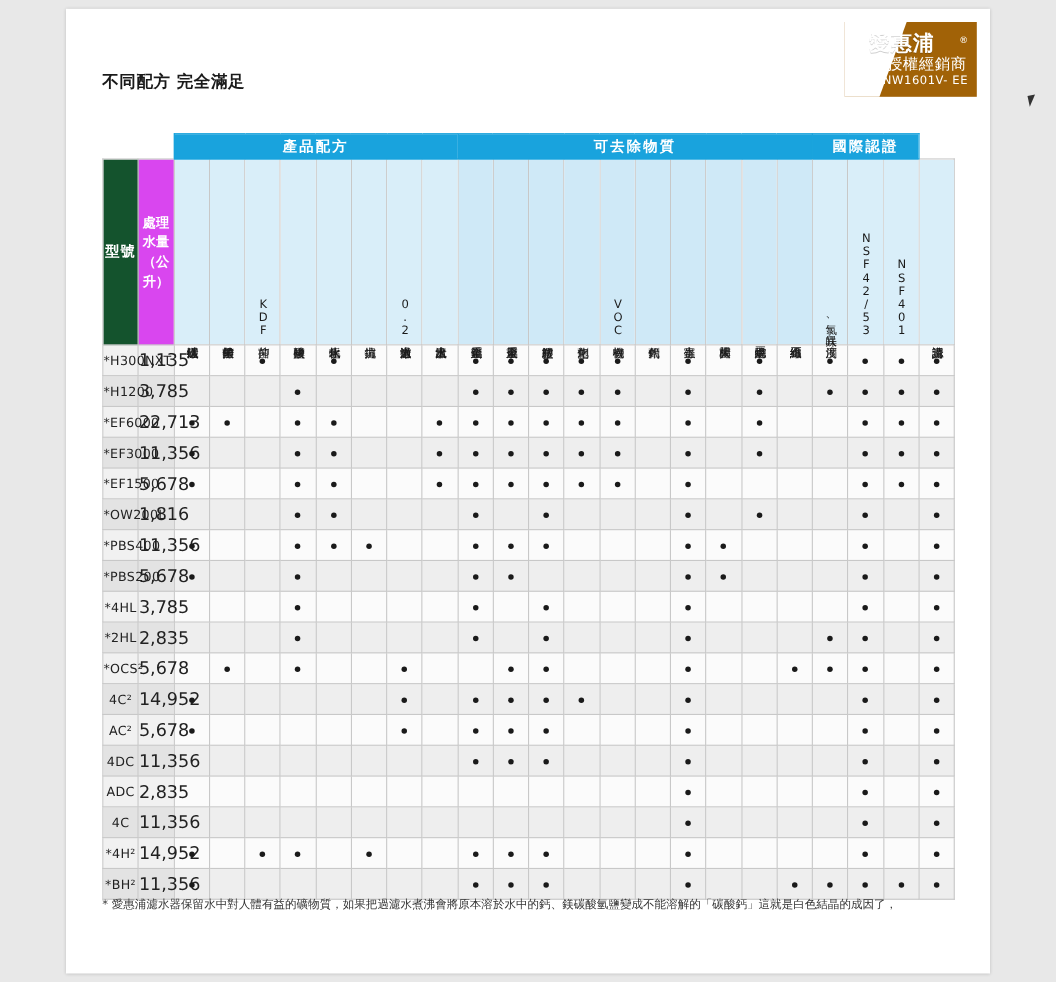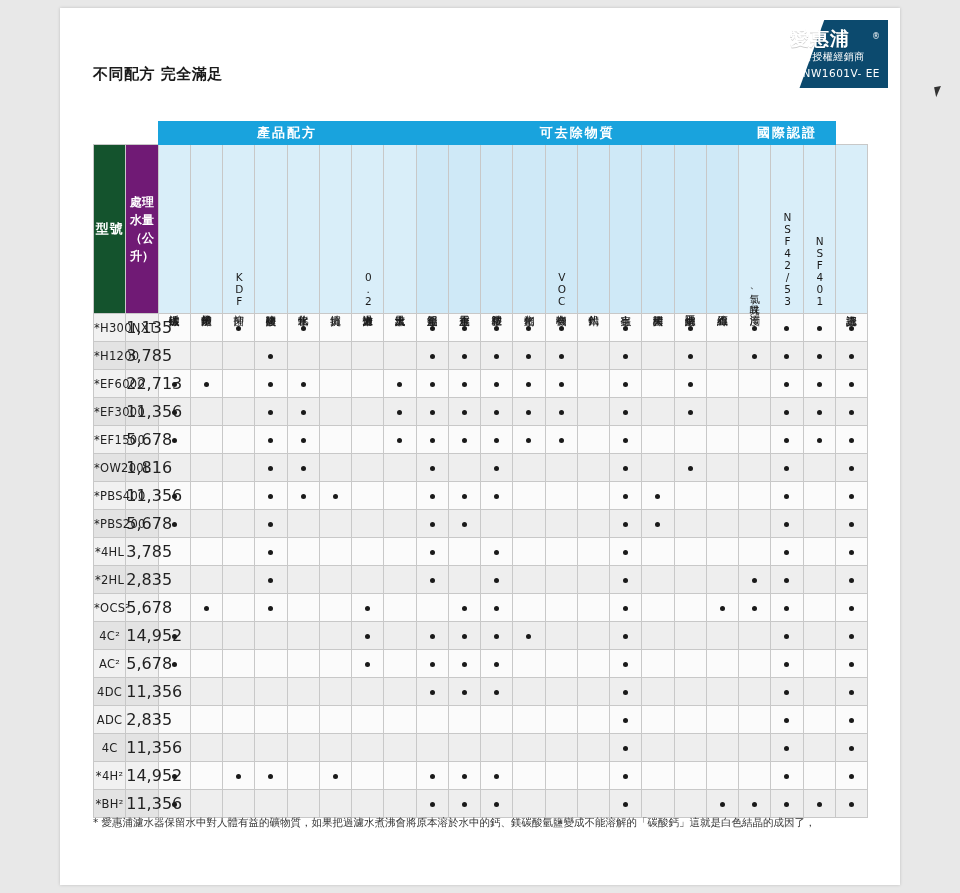--- a/index.html
+++ b/index.html
@@ -31,21 +31,21 @@
     color: #1a1a1a;
     letter-spacing: 0.5px;
   }
   
   .logo-badge {
     position: absolute;
     right: 12px;
     top: 12px;
     width: 120px;
     height: 68px;
-    background: #0c4a6e;
+    background: #a16207;
     color: #fff;
     overflow: hidden;
   }
   .logo-badge .swoosh {
     position: absolute;
     left: -28px;
     top: -22px;
     width: 70px;
     height: 110px;
     background: #ffffff;
@@ -66,21 +66,21 @@
     left: 104px;
     top: 12px;
     font-size: 8px;
   }
   .logo-badge .sub {
     position: absolute;
     left: 8px;
     top: 30px;
     width: 104px;
     text-align: center;
-    font-size: 10px;
+    font-size: 14px;
     letter-spacing: 0.5px;
   }
   .logo-badge .code {
     position: absolute;
     left: 8px;
     top: 47px;
     width: 104px;
     text-align: right;
     font-size: 10.5px;
     letter-spacing: 0.5px;
@@ -127,21 +127,21 @@
   }
   .grp.blank { background:#ffffff; border:none !important; }
   .hdr-model {
     background: #14532d;
     color: #fff;
     font-size: 13px;
     font-weight: bold;
     letter-spacing: 1px;
   }
   .hdr-vol {
-    background: #701a75;
+    background: #d946ef;
     color: #fff;
     font-size: 12px;
     font-weight: bold;
     line-height: 1.5;
   }
   .vhead {
     background: #d9eef9;
     height: 168px;
     position: relative;
   }

